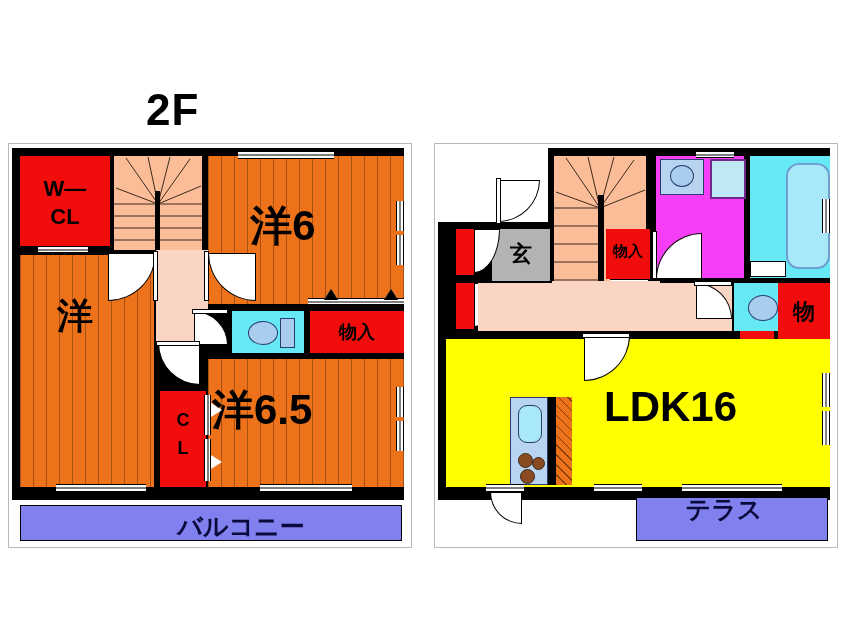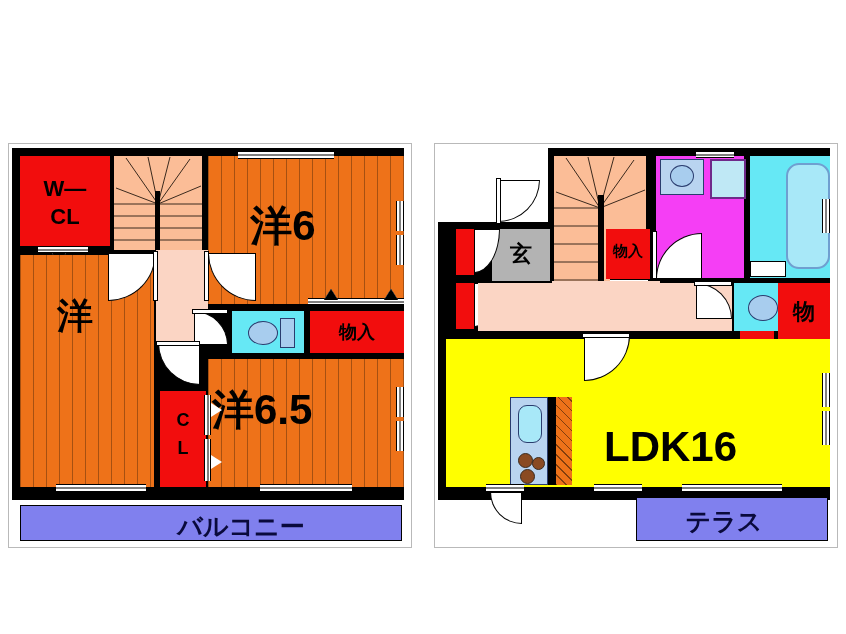--- a/index.html
+++ b/index.html
@@ -91,20 +91,21 @@
   .wm{position:absolute;background:#bfe8f5;border:2px solid #6f2a8a;}
   .counter{position:absolute;background:#b9d4f0;border:1px solid #2a3c6e;}
   .kitchen-sink{position:absolute;background:#a8e8f8;border:1px solid #2a3c6e;border-radius:9px;}
   .burner{position:absolute;background:#8a4a22;border:1px solid #3b2a1e;border-radius:50%;}
 </style>
 </head>
 <body>
 
 <div id="stage">
 
+  <div class="floor-title" id="title-2f">2F</div>
 
   <div class="plan" id="plan-2f" style="left:8px;top:143px;width:404px;height:405px;">
 
     <div class="shape siteline" style="left:0px;top:0px;width:404px;height:405px;"></div>
 
     <div class="shape f-wall" style="left:4px;top:5px;width:392px;height:352px;"></div>
 
     <div class="shape f-red" style="left:12px;top:13px;width:90px;height:90px;"></div>
     <div class="label lbl-md" style="left:12px;top:35px;width:90px;">W—</div>
     <div class="label lbl-md" style="left:12px;top:63px;width:90px;">CL</div>
@@ -261,21 +262,21 @@
     <div class="shape doorleaf" style="left:260px;top:138px;width:38px;height:5px;"></div>
     <div class="shape f-red" style="left:306px;top:188px;width:34px;height:10px;"></div>
 
     <div class="shape f-red" style="left:344px;top:140px;width:52px;height:62px;"></div>
     <div class="label lbl-md" style="left:344px;top:158px;width:52px;">物</div>
     <div class="shape win-h" style="left:340px;top:200px;width:56px;height:7px;"></div>
     <div class="tri-dn" style="left:352px;top:207px;"></div>
     <div class="tri-dn" style="left:382px;top:207px;"></div>
 
     <div class="shape f-yellow" style="left:12px;top:196px;width:384px;height:148px;"></div>
-    <div class="label lbl-xl" style="left:170px;top:243px;width:220px;text-align:left;margin-top:40px;">LDK16</div>
+    <div class="label lbl-xl" style="left:170px;top:243px;width:220px;text-align:left;">LDK16</div>
 
     <div class="shape swing sw-br" style="left:150px;top:192px;width:46px;height:46px;"></div>
     <div class="shape doorleaf" style="left:148px;top:190px;width:48px;height:5px;"></div>
 
     <div class="shape f-wall" style="left:112px;top:254px;width:10px;height:88px;"></div>
     <div class="shape hatch-diag" style="left:122px;top:254px;width:16px;height:88px;background-color:#ee7219;"></div>
     <div class="shape f-tub" style="left:76px;top:254px;width:38px;height:88px;border:1px solid #2a3c6e;"></div>
     <div class="kitchen-sink" style="left:84px;top:262px;width:22px;height:36px;"></div>
     <div class="burner" style="left:84px;top:310px;width:13px;height:13px;"></div>
     <div class="burner" style="left:98px;top:314px;width:11px;height:11px;"></div>
@@ -283,16 +284,16 @@
 
     <div class="shape win-v" style="left:388px;top:230px;width:8px;height:34px;"></div>
     <div class="shape win-v" style="left:388px;top:268px;width:8px;height:34px;"></div>
     <div class="shape win-h" style="left:160px;top:341px;width:48px;height:8px;"></div>
     <div class="shape win-h" style="left:248px;top:341px;width:100px;height:8px;"></div>
 
     <div class="shape win-h" style="left:52px;top:341px;width:38px;height:8px;"></div>
     <div class="shape swing sw-bl" style="left:56px;top:349px;width:32px;height:32px;"></div>
 
     <div class="shape f-balcony" style="left:202px;top:354px;width:192px;height:44px;border:1px solid #000;"></div>
-    <div class="label balcony-label" style="left:202px;top:366px;width:176px;">テラス</div>
+    <div class="label balcony-label" style="left:202px;top:354px;width:176px;">テラス</div>
   </div>
 
 </div>
 
 </body></html>

